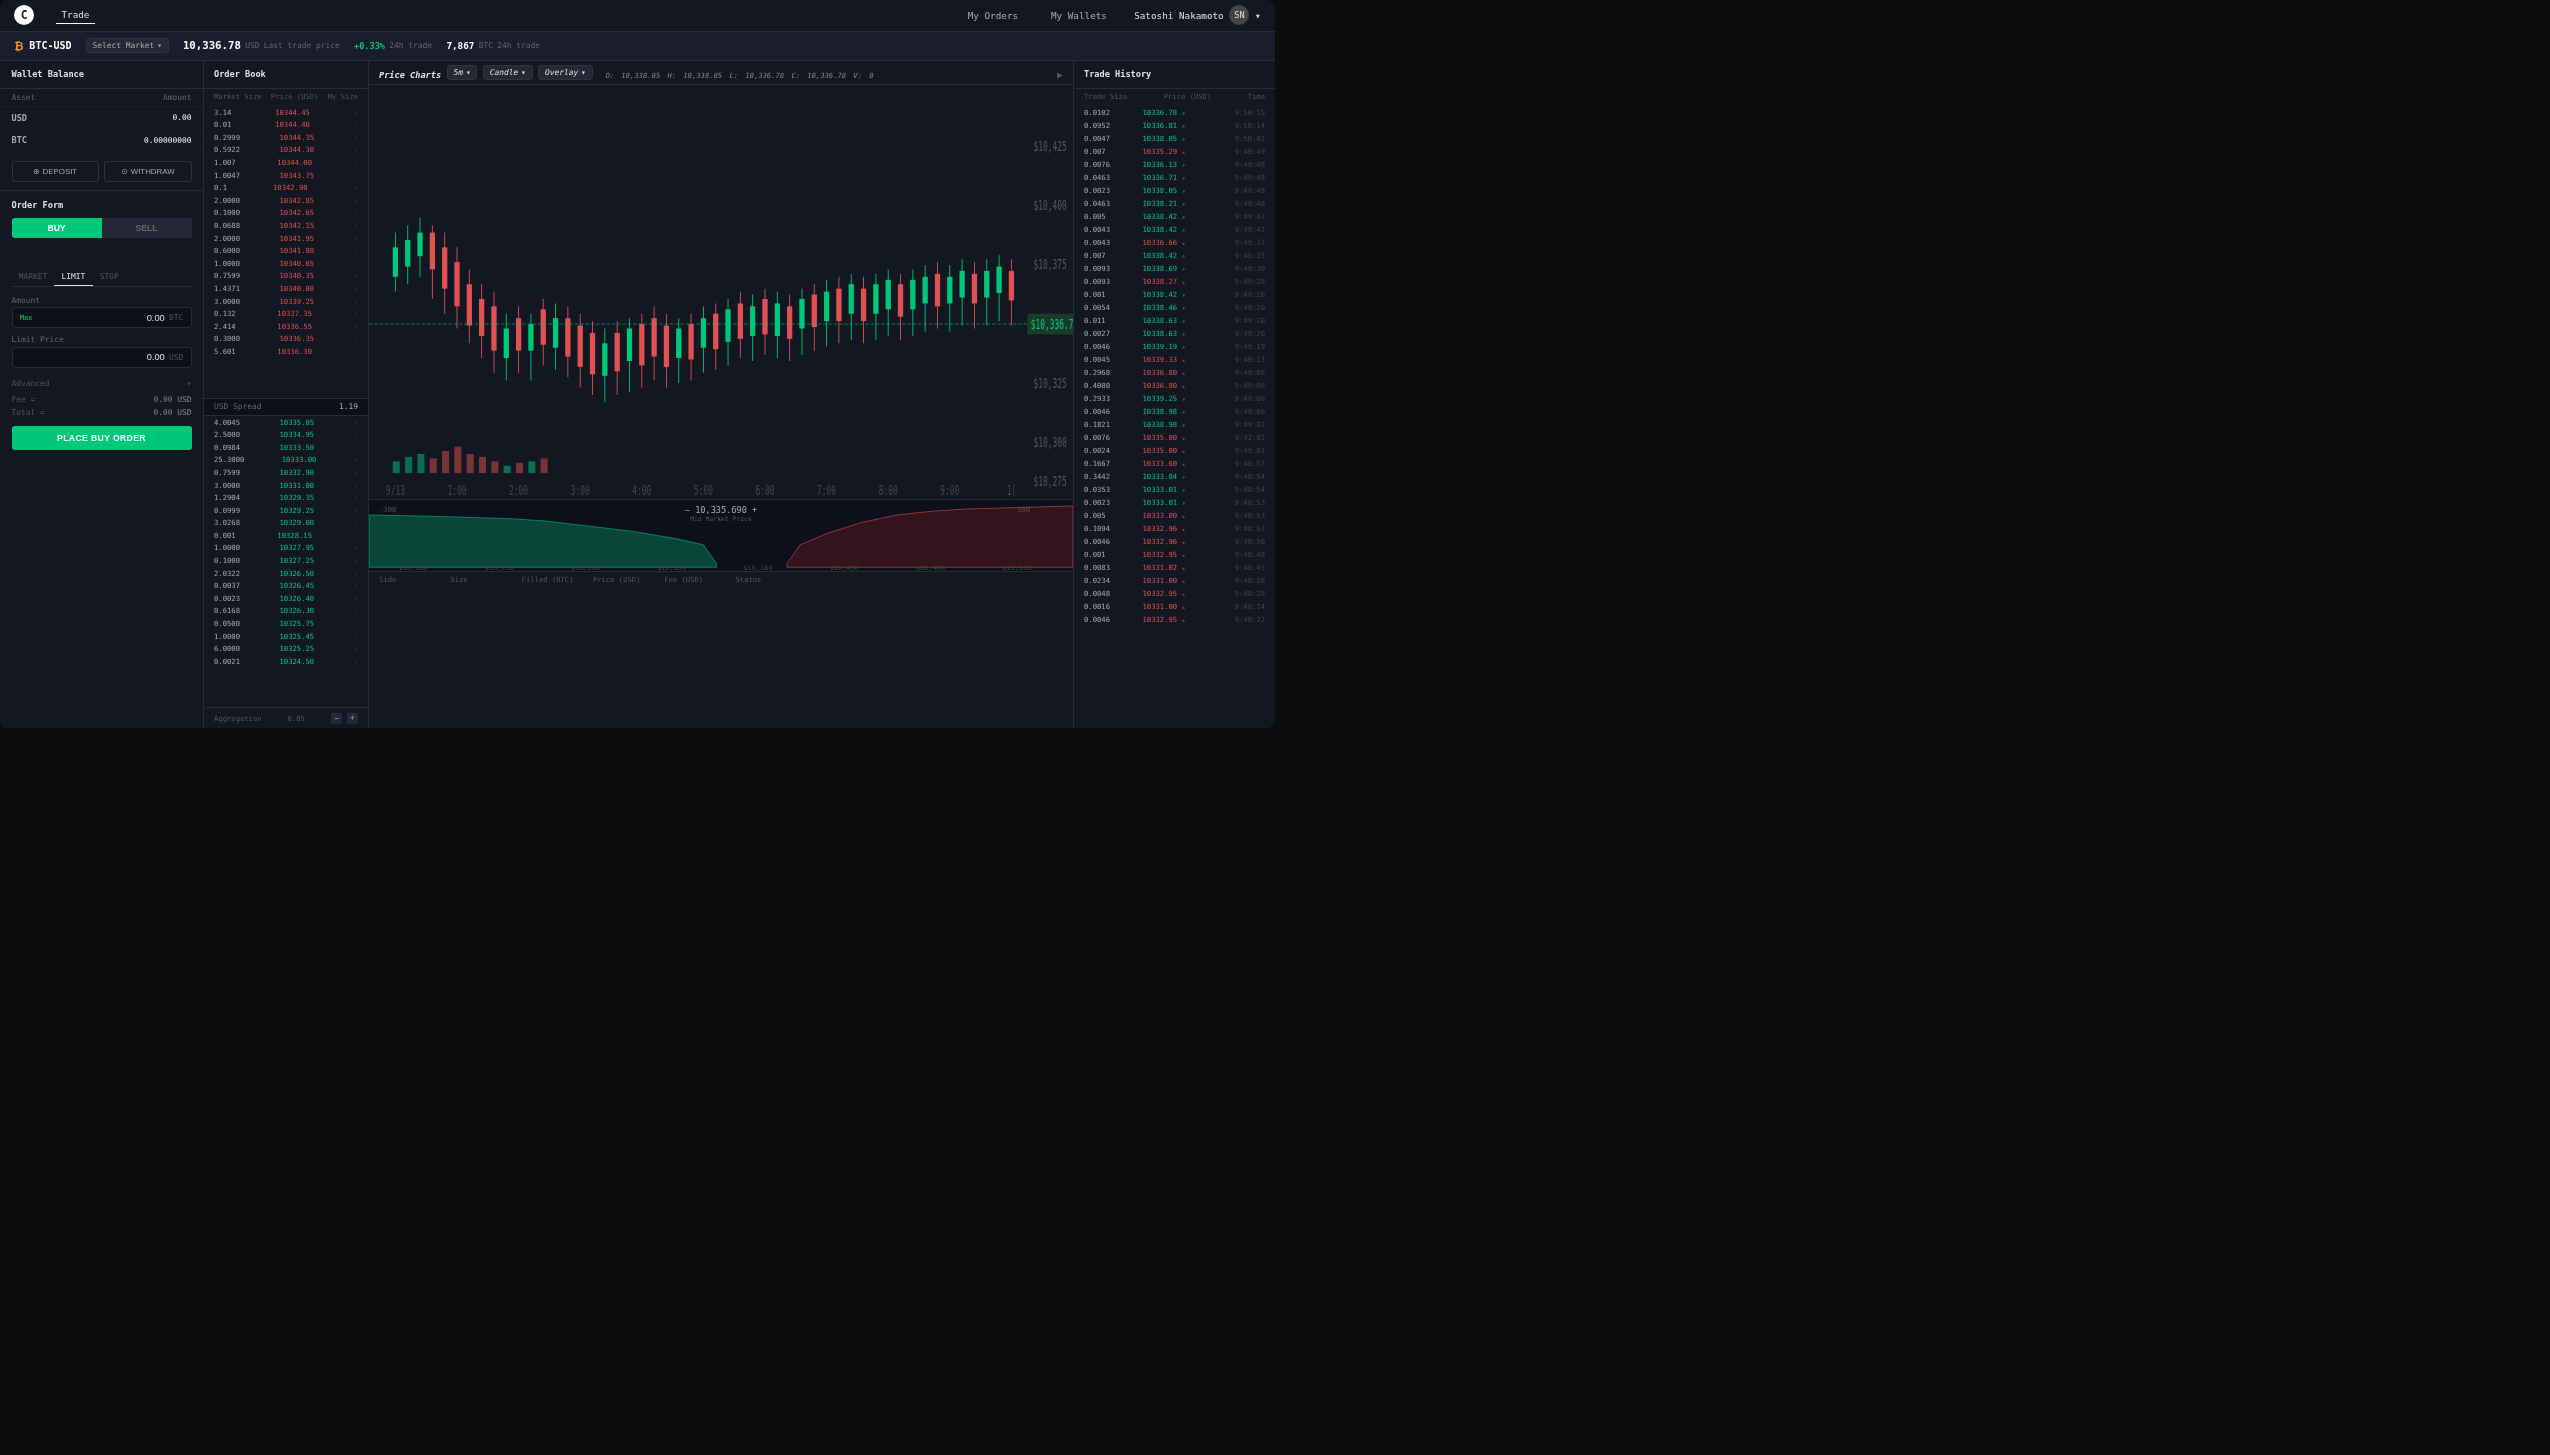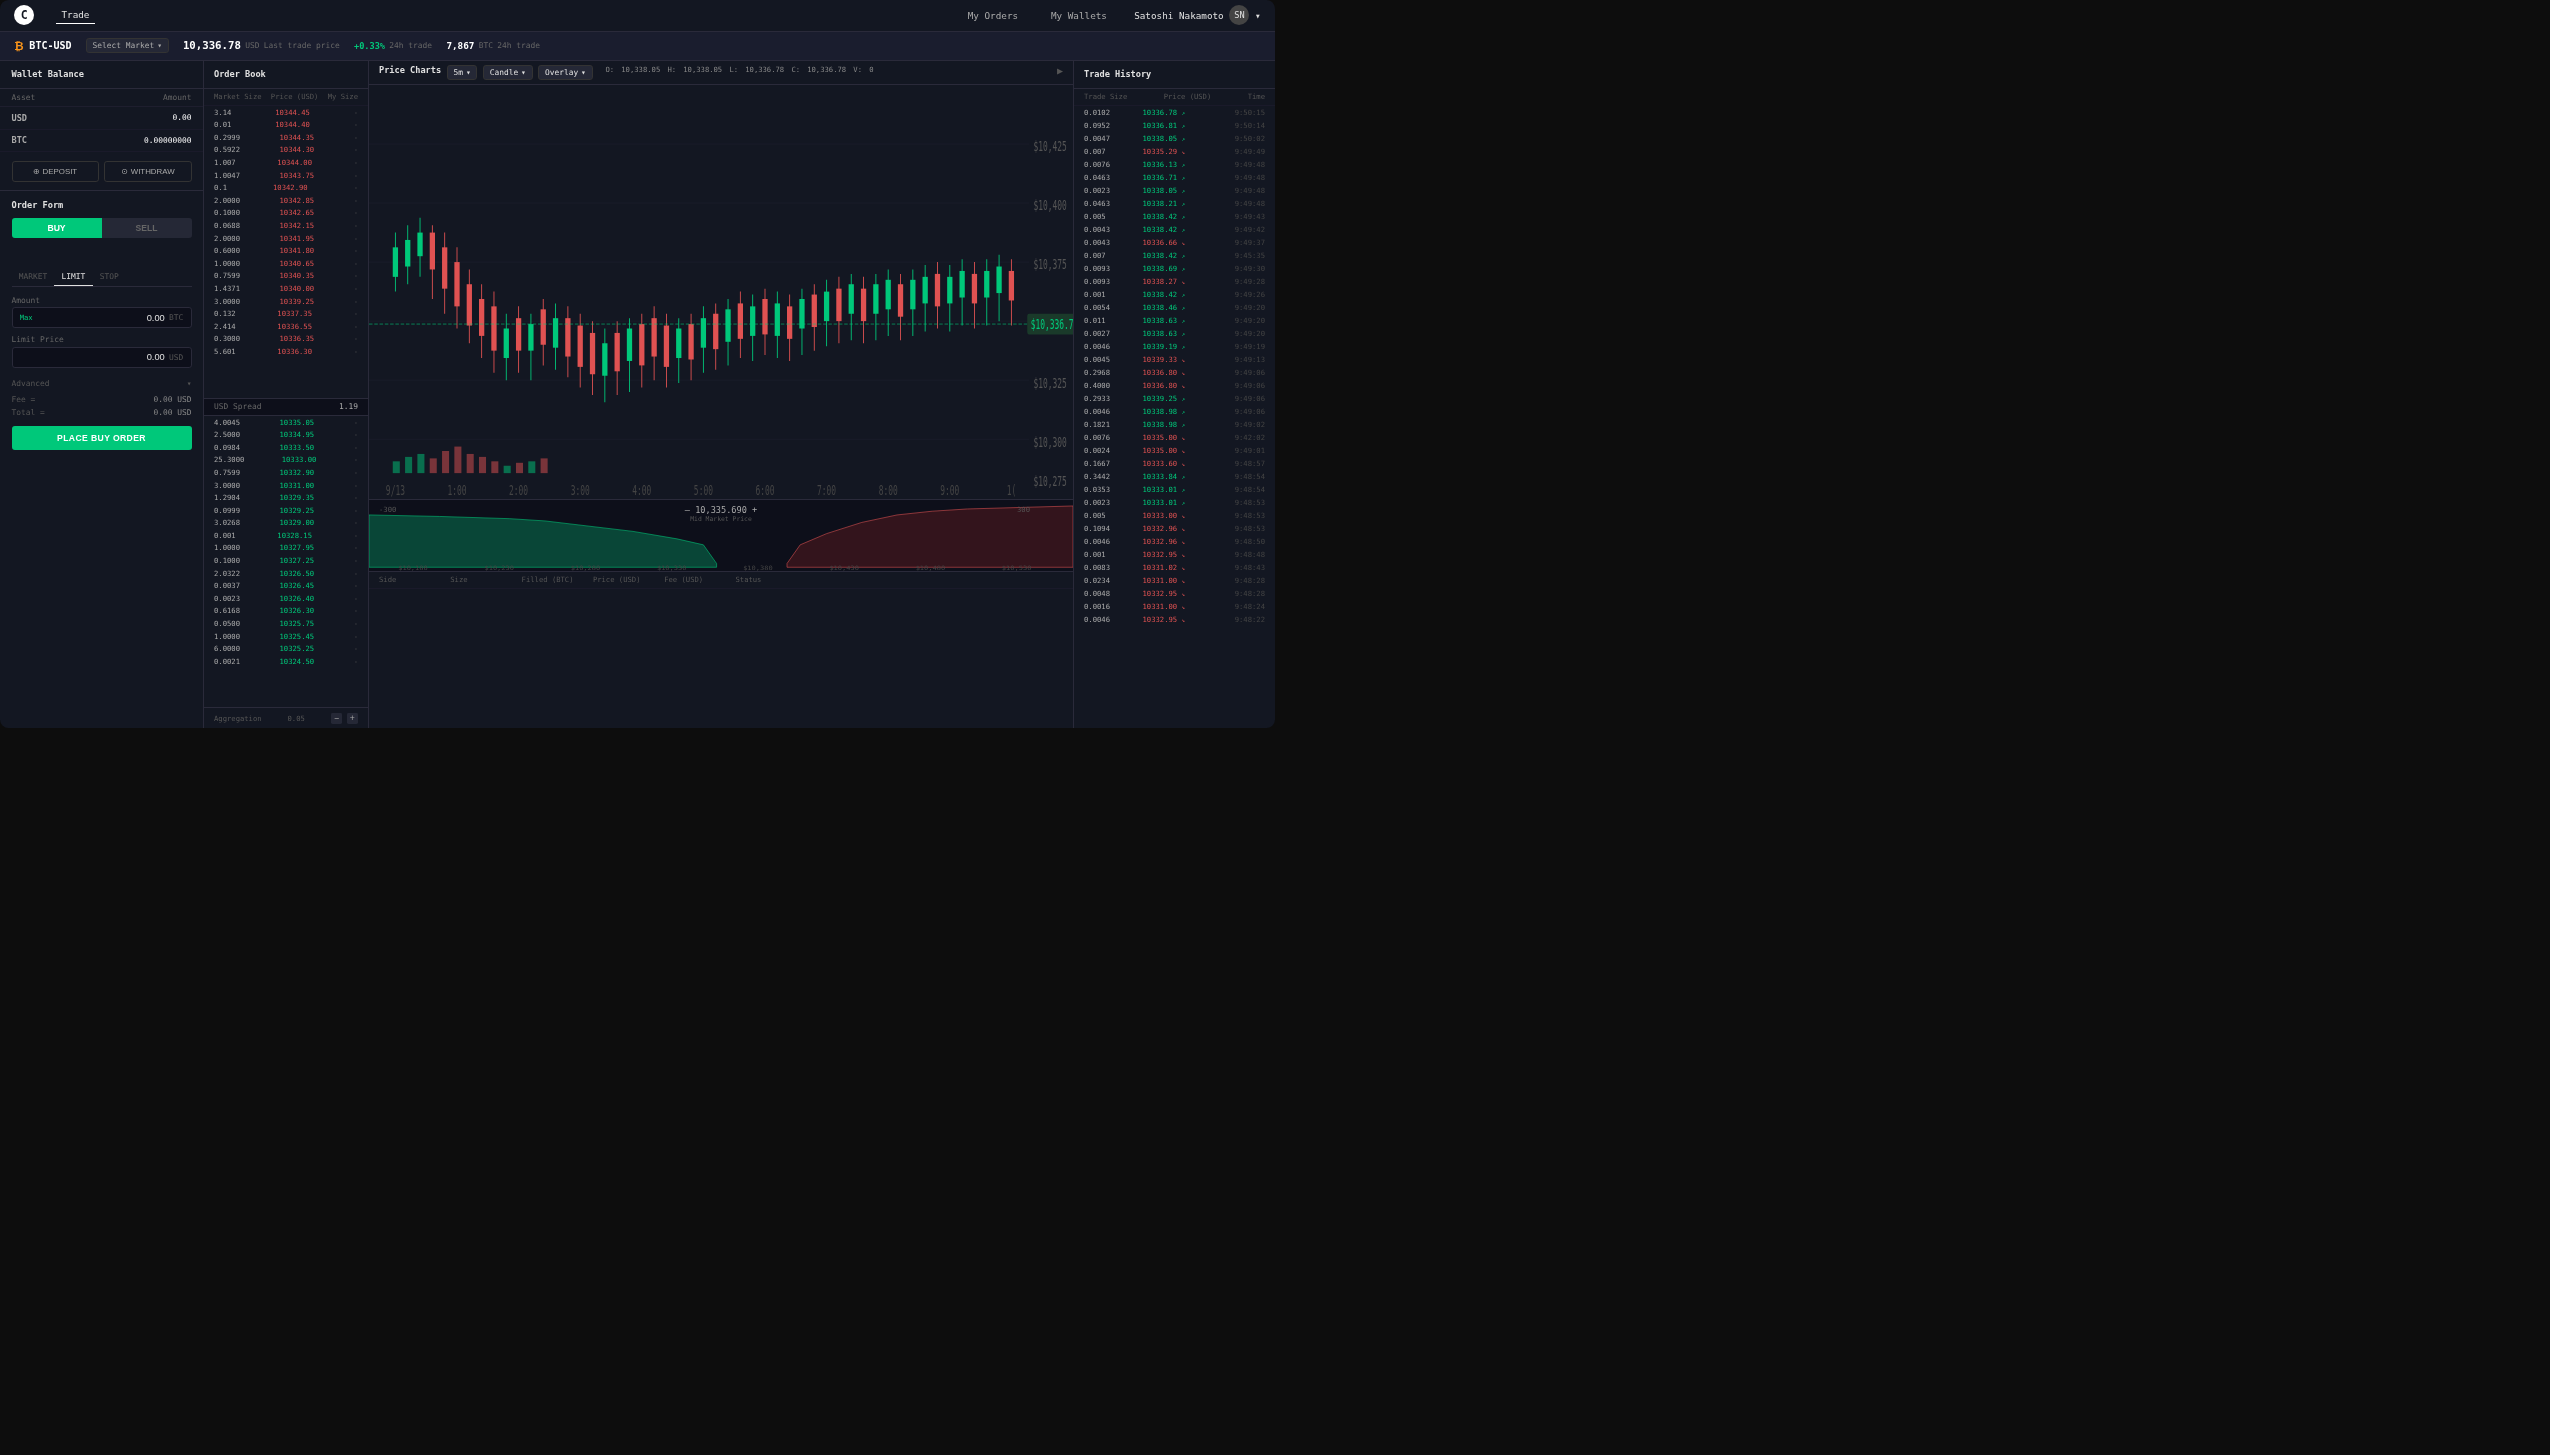--- a/index.html
+++ b/index.html
@@ -357,25 +357,26 @@
     .chart-panel {
       flex: 1;
       background: #131722;
       border-right: 0.7px solid #2a2a3a;
       display: flex;
       flex-direction: column;
       overflow: hidden;
     }
     .chart-header {
       display: flex;
-      align-items: flex-start;
+      align-items: flex-end;
       padding: 4.3px 10px;
       gap: 5.7px;
       border-bottom: 0.7px solid #2a2a3a;
       background: #131722;
+      font-style: italic;
     }
     .chart-select {
       background: #252836;
       border: 0.7px solid #333;
       color: #e0e0e0;
       font-size: 7.9px;
       padding: 2.1px 5.7px;
       border-radius: 2.9px;
       cursor: pointer;
       display: flex; align-items: center; gap: 2.9px;

